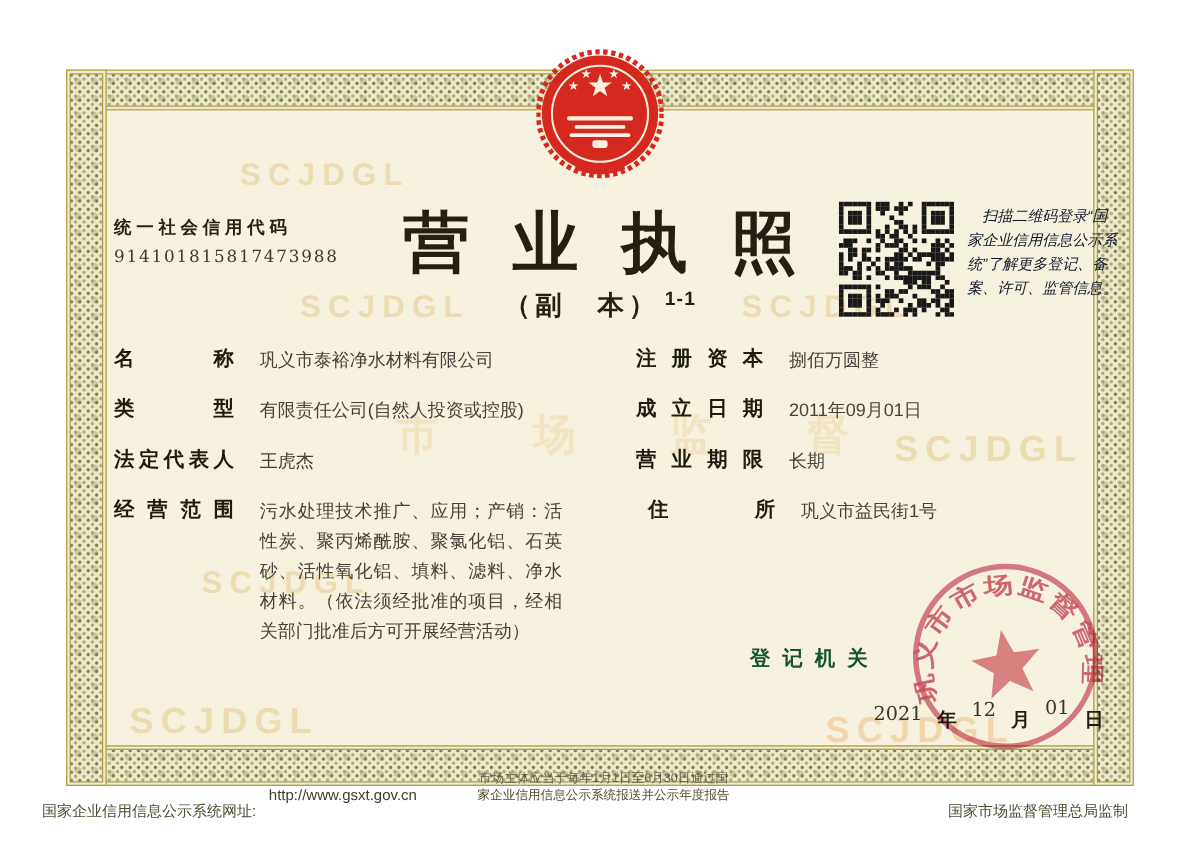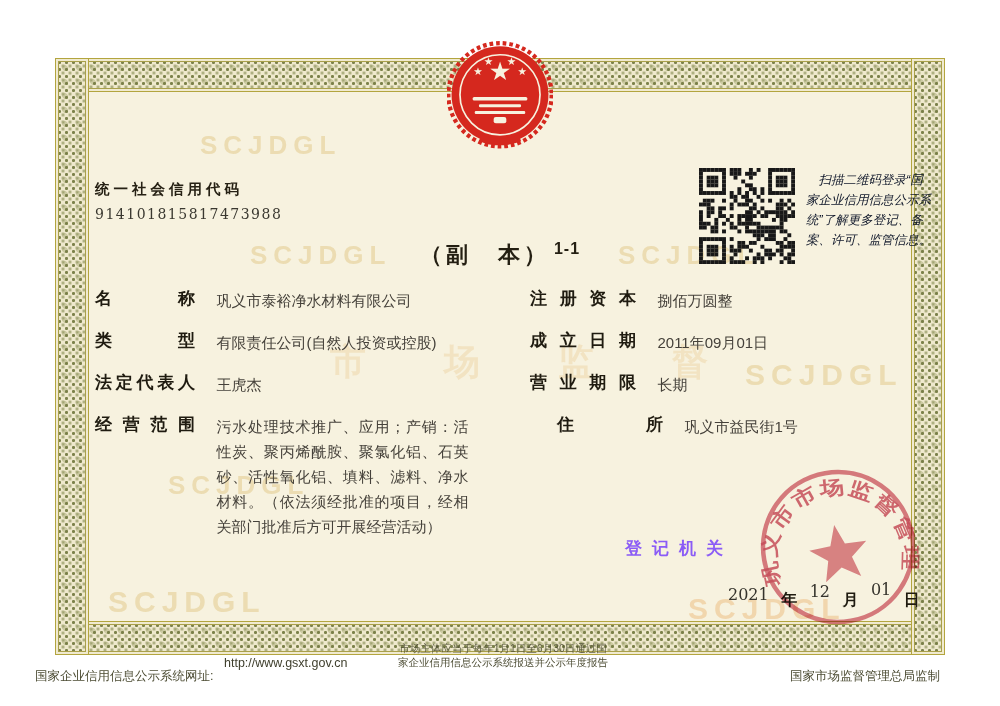--- a/index.html
+++ b/index.html
@@ -57,21 +57,21 @@
   .row { position:absolute; z-index:5; }
   .flabel { display:inline-block; vertical-align:top; font-size:17px; font-weight:bold;
             color:#1f1b10; text-align:justify; text-align-last:justify; }
   .w-left  { width:100px; }
   .w-right { width:106px; }
   .fvalue { display:inline-block; vertical-align:top; font-size:15px; color:#45413a;
             margin-left:17px; line-height:25px; padding-top:1px; }
   .scope { width:252px; text-align:justify; }
 
   .regorgan { position:absolute; left:625px; top:537px; z-index:5; font-size:17px;
-              font-weight:bold; letter-spacing:10px; color:#8b5cf6; }
+              font-weight:bold; letter-spacing:10px; color:#14532d; }
 
   .dateline { position:absolute; left:728px; top:590px; z-index:5; color:#1f1b10; }
   .dnum { font-family:"DejaVu Serif","Liberation Serif",serif; font-size:16px; color:#35332c;
           position:relative; display:inline-block; }
   .dlab { font-size:16px; font-weight:bold; display:inline-block; margin:0 8px; }
   .d-year  { top:-5px; } .d-month { top:-8px; } .d-day { top:-10px; }
 
   .stamp { position:absolute; left:757px; top:466px; width:162px; height:162px; z-index:6;
            transform:rotate(-10deg); mix-blend-mode:multiply; opacity:.88; }
 
@@ -116,20 +116,21 @@
     <rect x="26" y="67.5" width="48" height="2.8" rx="1.2" fill="#f7f2df"></rect>
     <rect x="44" y="73" width="12" height="6" rx="2" fill="#f7f2df"></rect>
     <path d="M 30,96 Q 50,104 70,96 L 68,90 Q 50,97 32,90 Z" fill="#d5281e"></path>
   </svg>
 
   <div class="credit">
     <span class="credit-label">统一社会信用代码</span>
     <span class="credit-value">914101815817473988</span>
   </div>
 
+  <div class="title">营业执照</div>
   <div class="subtitle">
     <span>（副　本）</span><span class="copyno">1-1</span>
   </div>
 
   <svg id="qr" class="qr" viewBox="0 0 25 25">
       <rect x="0" y="0" width="1.02" height="1.02" fill="#181818"></rect>
       <rect x="1" y="0" width="1.02" height="1.02" fill="#181818"></rect>
       <rect x="2" y="0" width="1.02" height="1.02" fill="#181818"></rect>
       <rect x="3" y="0" width="1.02" height="1.02" fill="#181818"></rect>
       <rect x="4" y="0" width="1.02" height="1.02" fill="#181818"></rect>
@@ -460,21 +461,21 @@
     <span class="fvalue">捌佰万圆整</span>
   </div>
   <div class="row" style="left:530px; top:329px;">
     <span class="flabel w-right">成立日期</span>
     <span class="fvalue">2011年09月01日</span>
   </div>
   <div class="row" style="left:530px; top:371px;">
     <span class="flabel w-right">营业期限</span>
     <span class="fvalue">长期</span>
   </div>
-  <div class="row" style="left:557px; top:413px;">
+  <div class="row" style="left:540px; top:413px;">
     <span class="flabel w-right">住所</span>
     <span class="fvalue">巩义市益民街1号</span>
   </div>
 
   <div class="regorgan">登记机关</div>
 
   <div class="dateline">
     <span class="dnum d-year">2021</span>
     <span class="dlab">年</span>
     <span class="dnum d-month">12</span>

